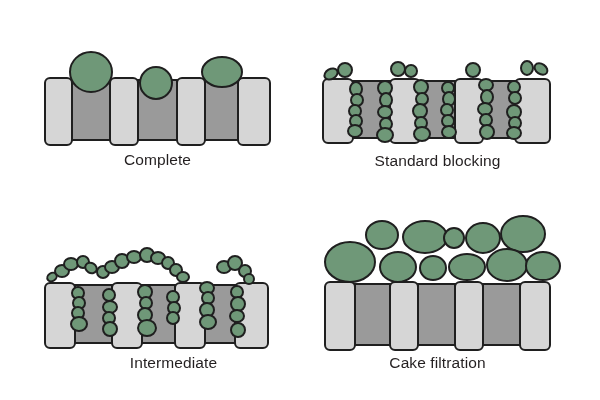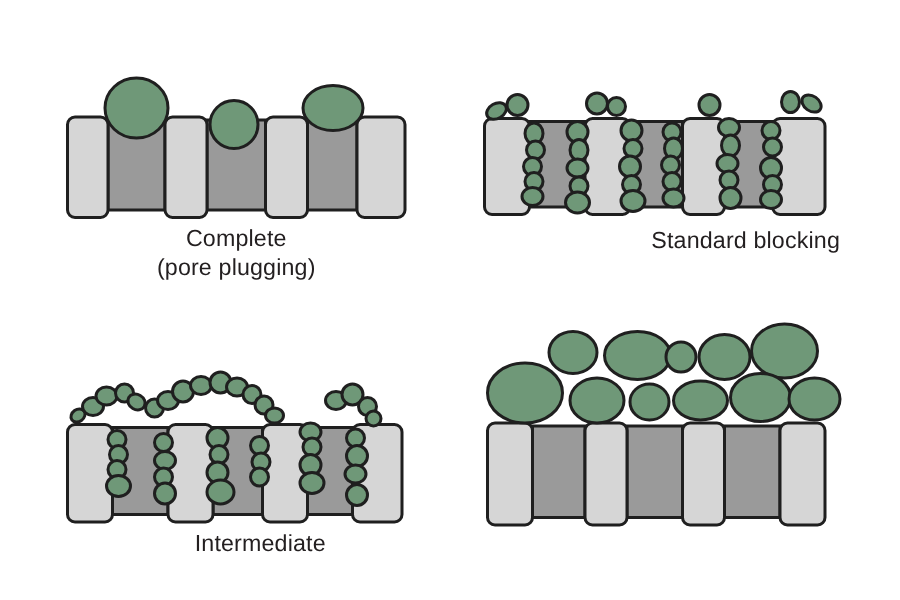--- a/index.html
+++ b/index.html
@@ -2,21 +2,21 @@
 <html><head>
 <meta charset="utf-8">
 <style>
   html,body{margin:0;padding:0;background:#ffffff;}
   .stage{position:relative;width:600px;height:400px;background:#ffffff;
          font-family:"Liberation Sans",sans-serif;overflow:hidden;}
   #diagram-svg{position:absolute;left:0;top:0;width:600px;height:400px;}
   .panel-label{position:absolute;text-align:center;font-size:15.5px;
                color:#231f20;line-height:19px;letter-spacing:0.1px;}
   .label-tl{left:35px;top:150px;width:245px;}
-  .label-tr{left:315px;top:151px;width:245px;text-align:right;}
+  .label-tr{left:315px;top:151px;width:245px;}
   .label-bl{left:51px;top:353px;width:245px;}
   .label-br{left:315px;top:353px;width:245px;}
 </style>
 </head>
 <body>
 
 <div class="stage">
   <svg id="diagram-svg" viewBox="0 0 600 400">
       <g>
         <rect x="72" y="80" width="38" height="60" fill="#9a9a9a" stroke="#1f1f1f" stroke-width="2"></rect>
@@ -143,21 +143,23 @@
         <ellipse cx="398" cy="267" rx="18" ry="15" fill="#6f9878" stroke="#1f1f1f" stroke-width="2"></ellipse>
         <ellipse cx="433" cy="268" rx="13" ry="12" fill="#6f9878" stroke="#1f1f1f" stroke-width="2"></ellipse>
         <ellipse cx="467" cy="267" rx="18" ry="13" fill="#6f9878" stroke="#1f1f1f" stroke-width="2"></ellipse>
         <ellipse cx="507" cy="265" rx="20" ry="16" fill="#6f9878" stroke="#1f1f1f" stroke-width="2"></ellipse>
         <ellipse cx="543" cy="266" rx="17" ry="14" fill="#6f9878" stroke="#1f1f1f" stroke-width="2"></ellipse>
       </g>
     </svg>
 
   <div class="panel-label label-tl">
     <div>Complete</div>
-    <div>(pore plugging)</div>
   </div>
   <div class="panel-label label-tr">
     <div>Standard blocking</div>
   </div>
   <div class="panel-label label-bl">
     <div>Intermediate</div>
   </div>
+  <div class="panel-label label-br">
+    <div>Cake filtration</div>
+  </div>
 </div>
 
 </body></html>

